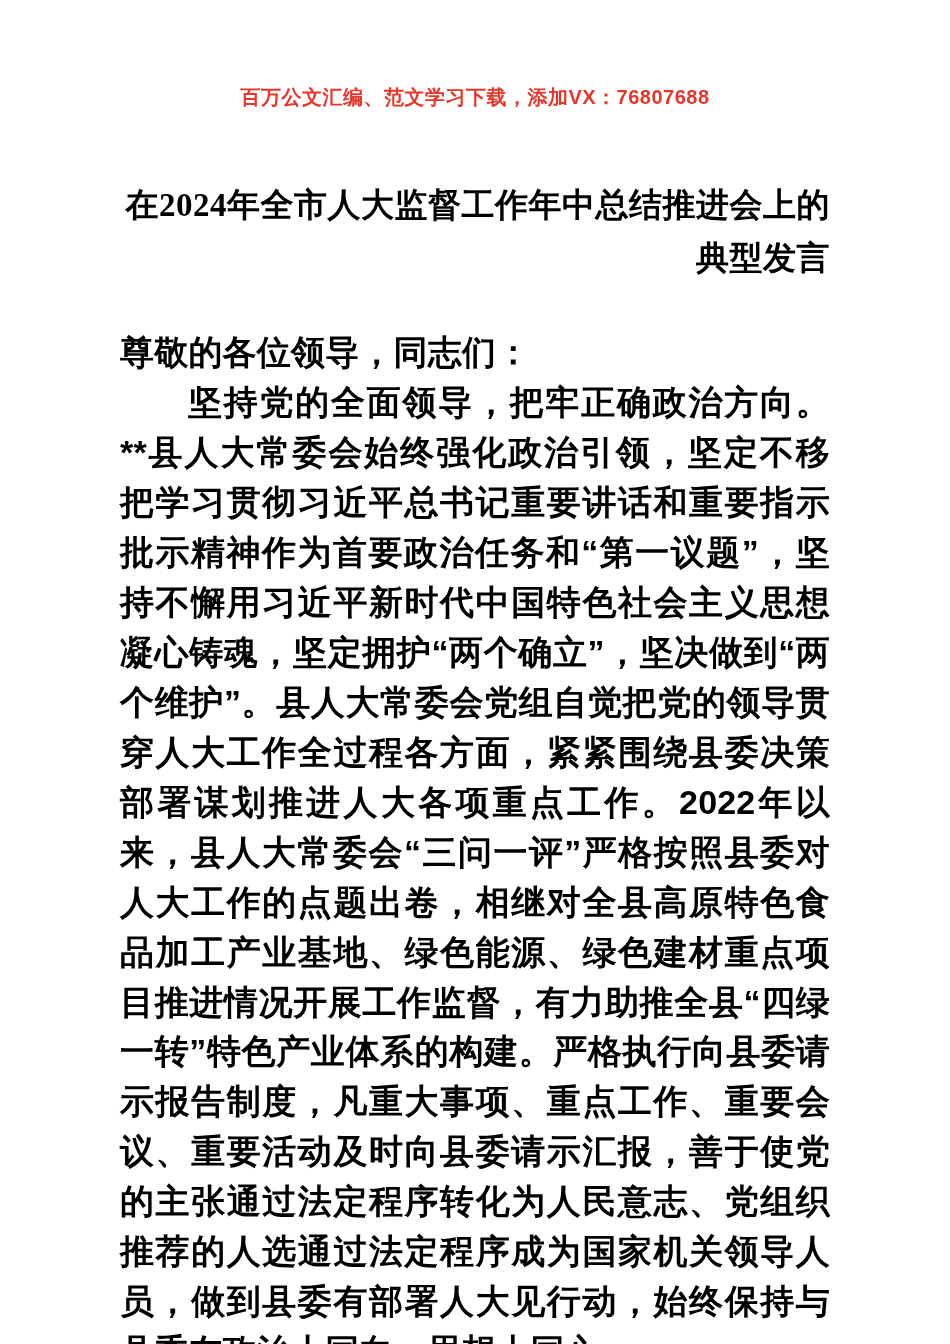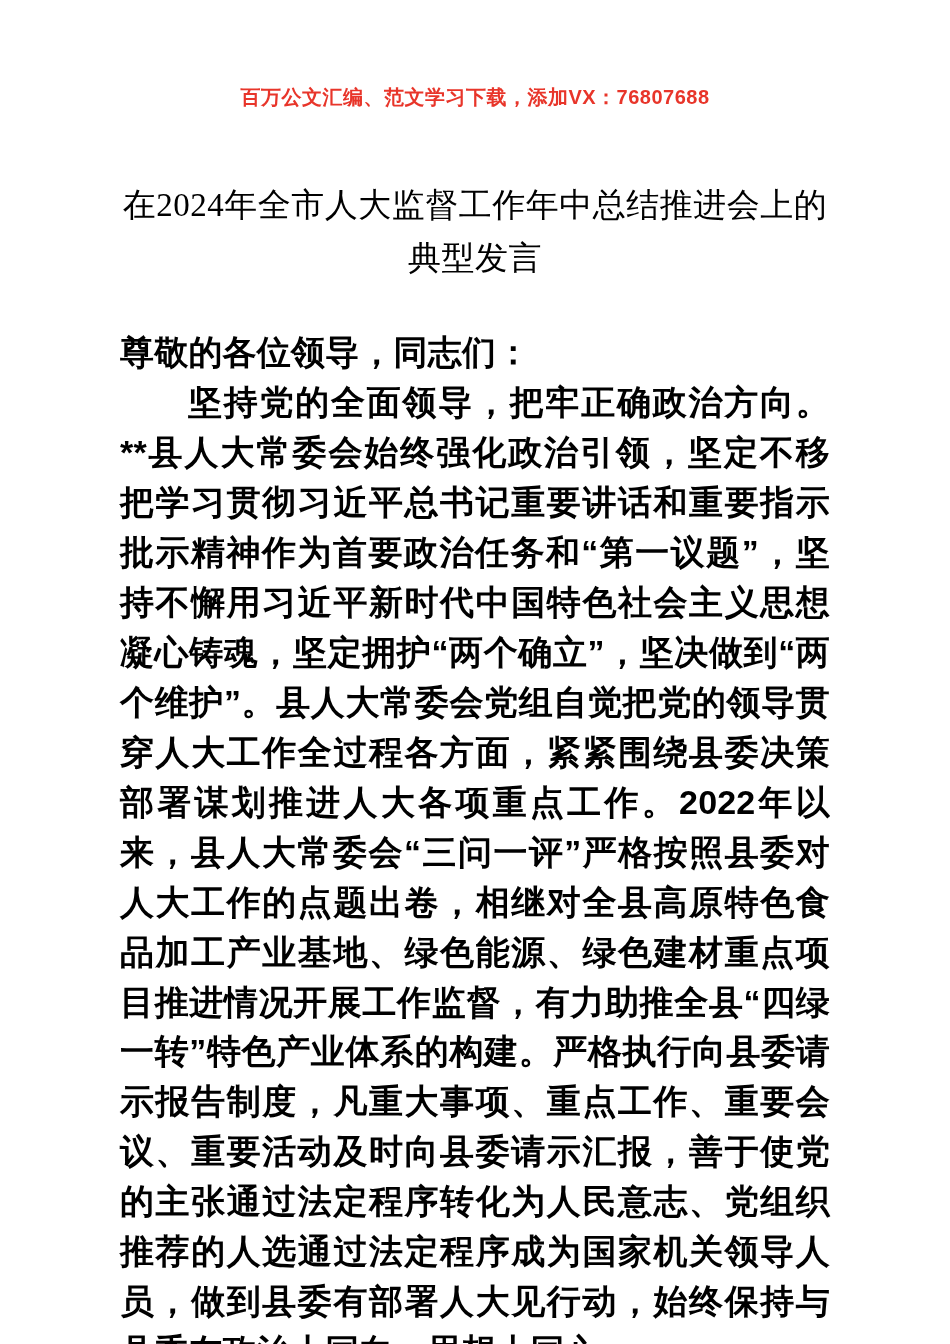--- a/index.html
+++ b/index.html
@@ -24,23 +24,23 @@
   .watermark {
     text-align: center;
     color: #e8352a;
     font-size: 20px;
     font-weight: 700;
     letter-spacing: 0.5px;
     padding-top: 84px;
     font-family: "Liberation Sans", sans-serif;
   }
   .doc-title {
-    text-align: center;
+    text-align: right;
     font-size: 33px;
-    font-weight: 400;
+    font-weight: 700;
     line-height: 1.62;
     letter-spacing: 0.5px;
     margin-top: 68px;
     font-family: "Liberation Serif", serif;
   }
   .body-text {
     margin-top: 42px;
     font-size: 34px;
     line-height: 1.47;
     letter-spacing: 0.2px;

